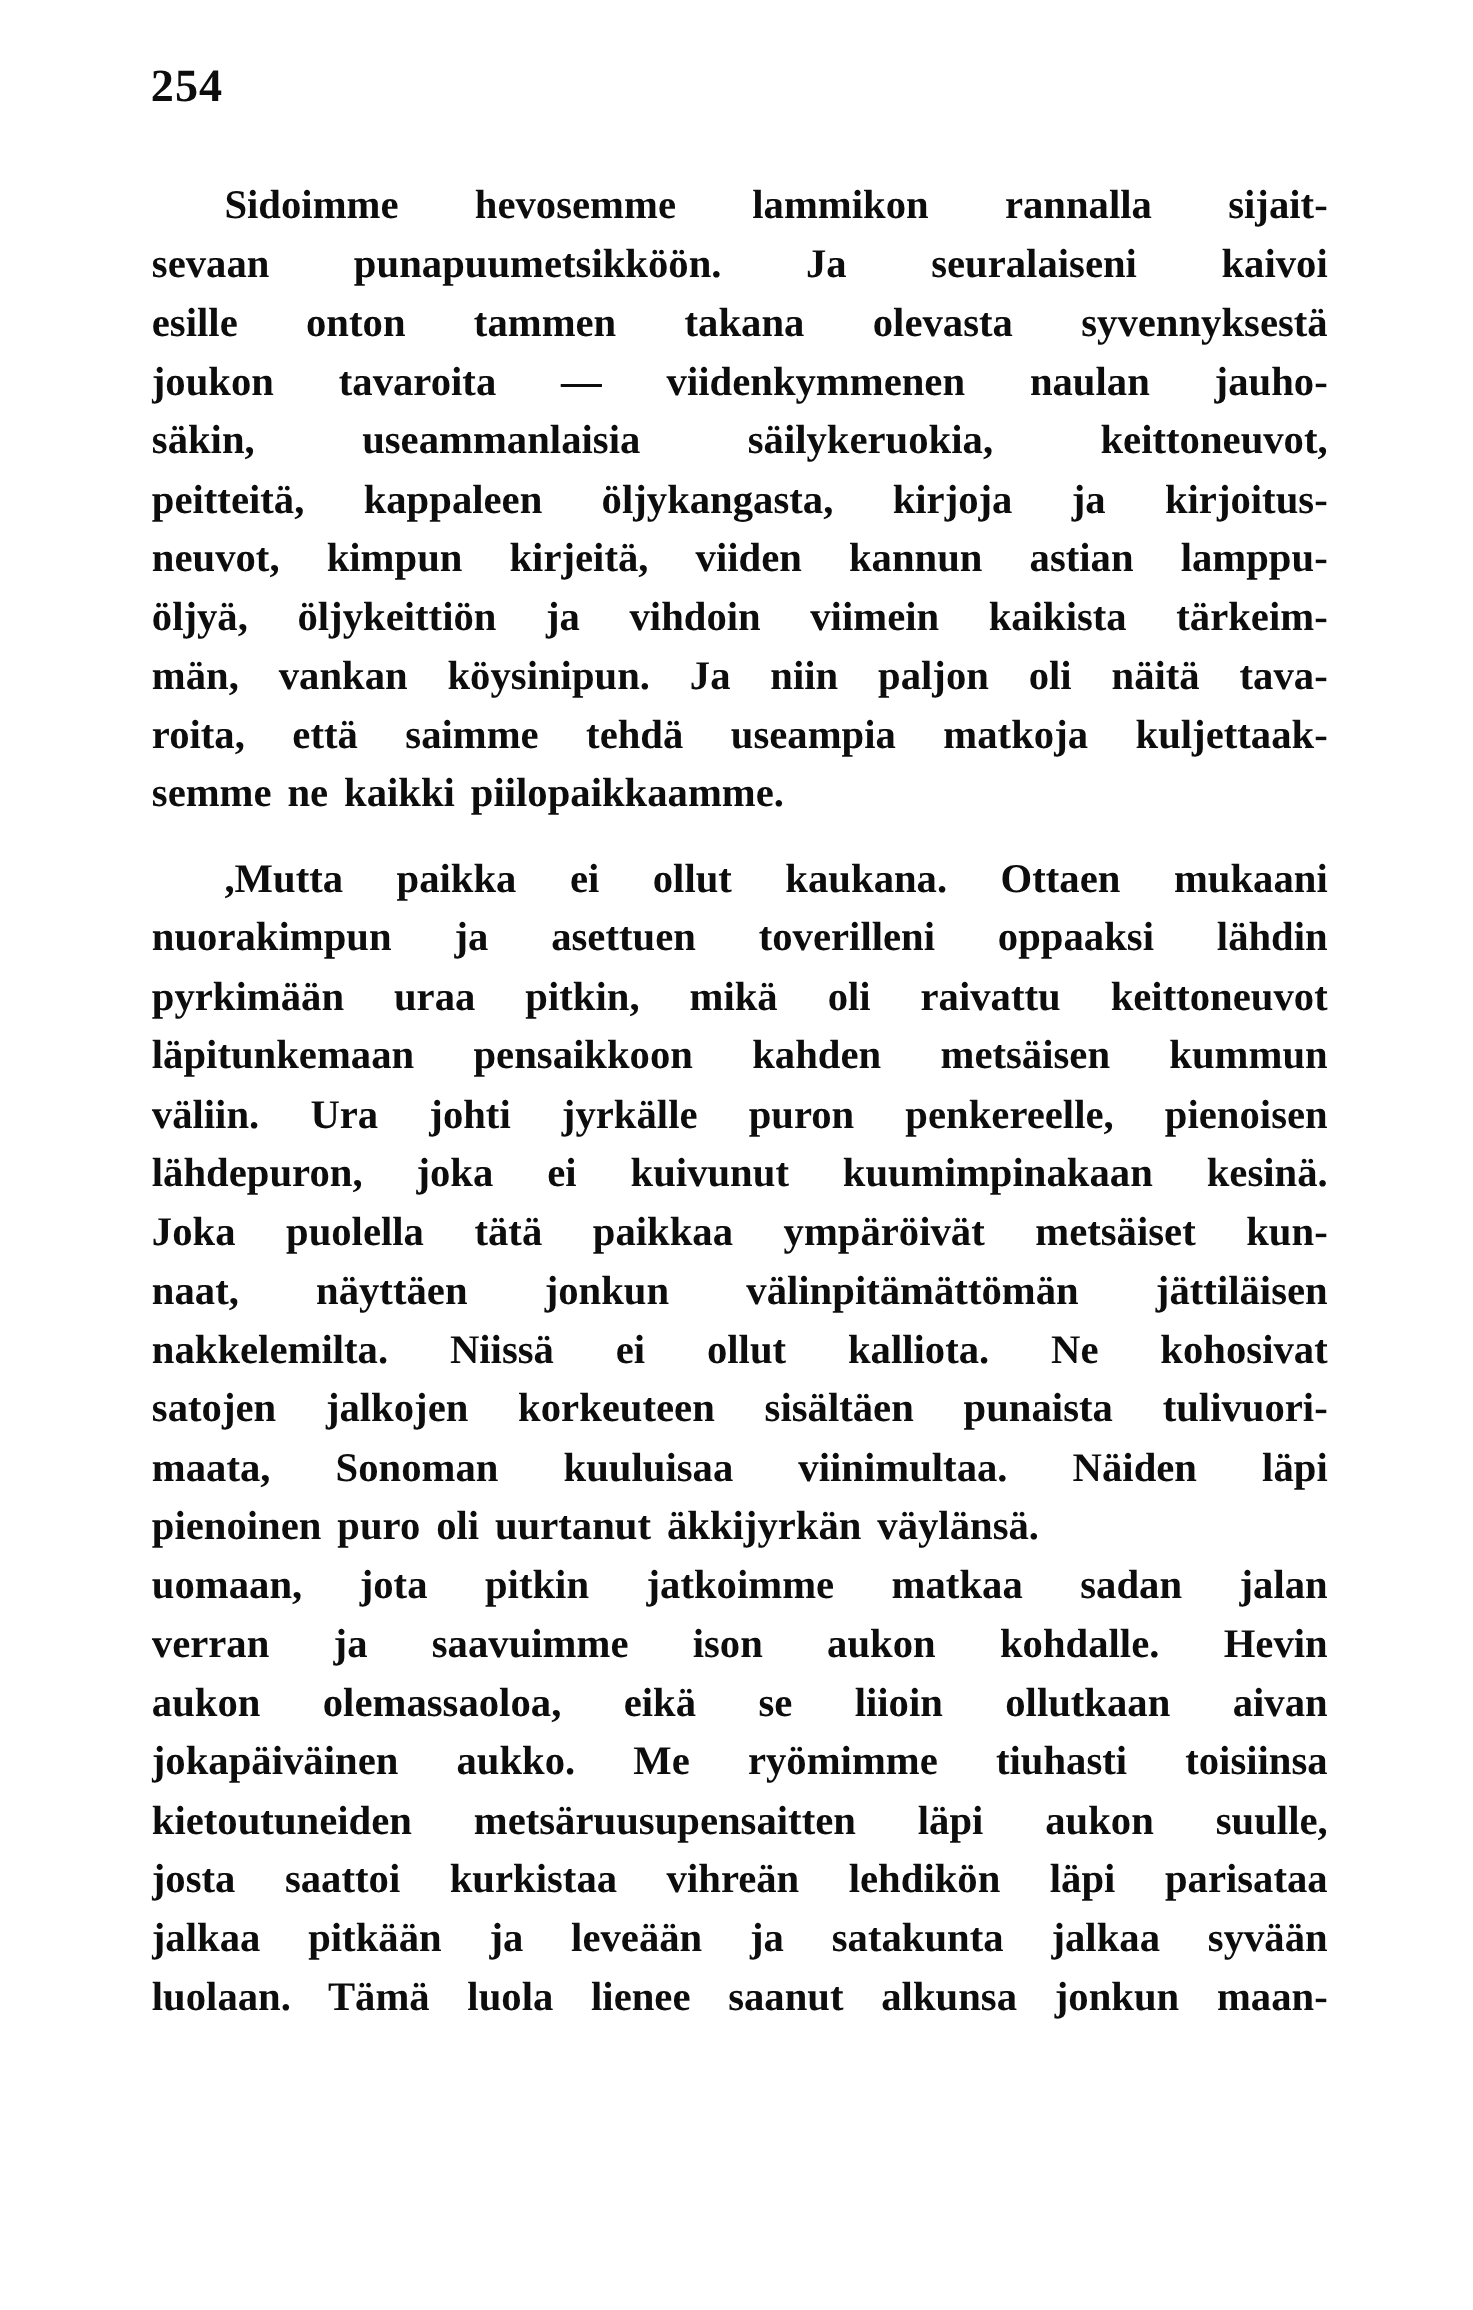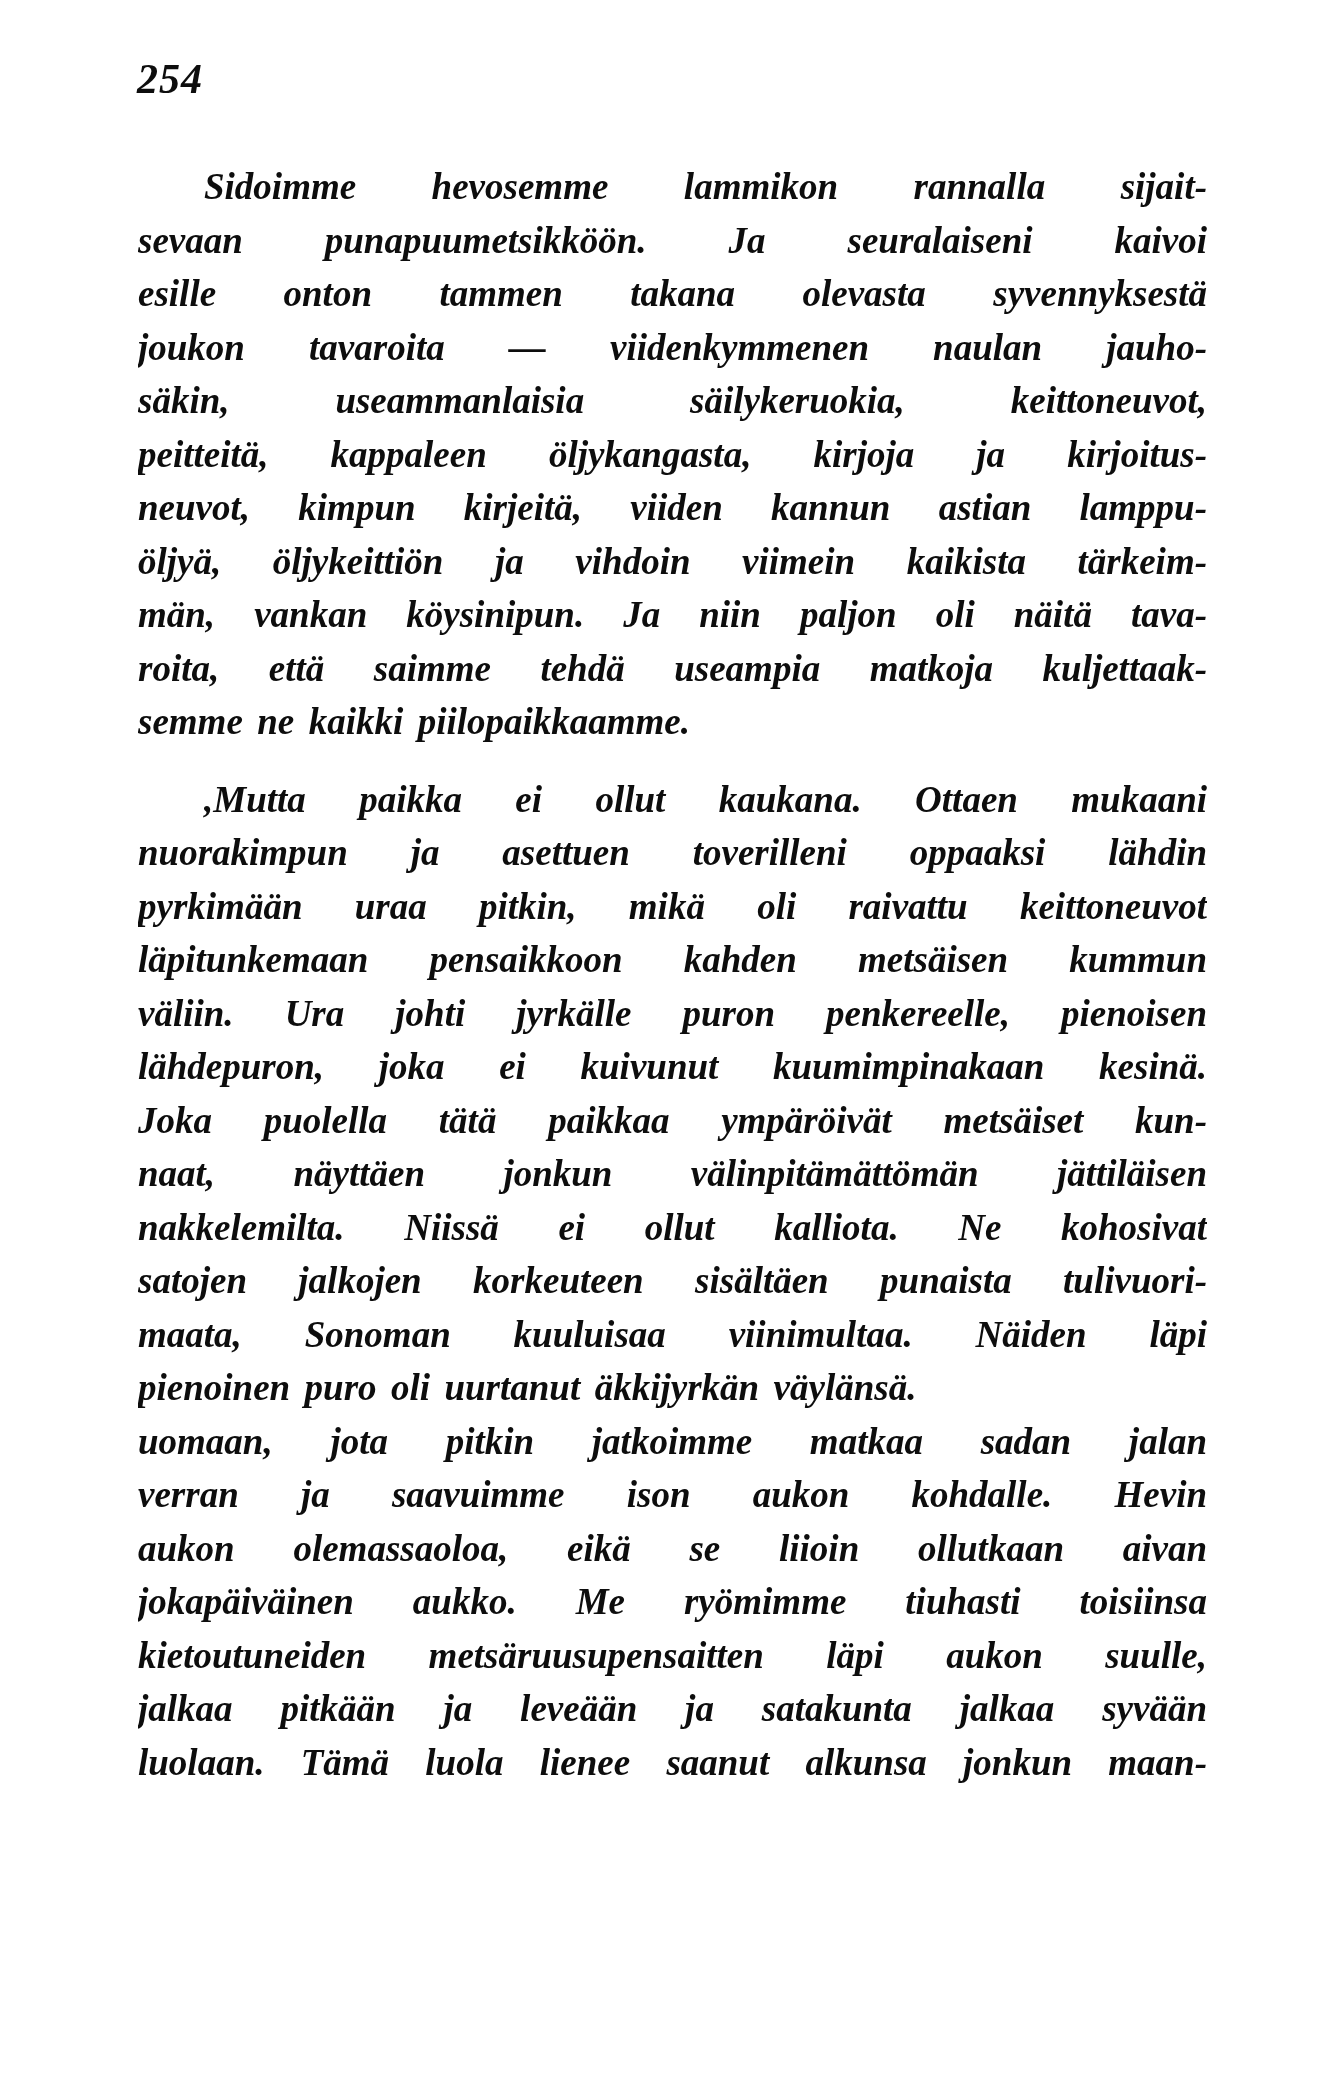--- a/index.html
+++ b/index.html
@@ -1,15 +1,15 @@
 <!DOCTYPE html>
 <html><head>
 <meta charset="utf-8">
 <style>
-  * { margin: 0; padding: 0; box-sizing: border-box; font-style: italic; }
+  * { margin: 0; padding: 0; box-sizing: border-box; }
   html, body { width: 1339px; height: 2100px; }
   body {
     background: #ffffff;
     position: relative;
     font-family: "Liberation Serif", "DejaVu Serif", serif;
     color: #0d0d0d;
   }
   .scan-page {
     position: absolute;
     inset: 0;
@@ -89,18 +89,19 @@
       <div class="line">maata, Sonoman kuuluisaa viinimultaa. Näiden läpi</div>
       <div class="line short">pienoinen puro oli uurtanut äkkijyrkän väylänsä.</div>
     </div>
 
     <div class="para">
       <div class="line">uomaan, jota pitkin jatkoimme matkaa sadan jalan</div>
       <div class="line">verran ja saavuimme ison aukon kohdalle. Hevin</div>
       <div class="line">aukon olemassaoloa, eikä se liioin ollutkaan aivan</div>
       <div class="line">jokapäiväinen aukko. Me ryömimme tiuhasti toisiinsa</div>
       <div class="line">kietoutuneiden metsäruusupensaitten läpi aukon suulle,</div>
+      <div class="line">josta saattoi kurkistaa vihreän lehdikön läpi parisataa</div>
       <div class="line">jalkaa pitkään ja leveään ja satakunta jalkaa syvään</div>
       <div class="line">luolaan. Tämä luola lienee saanut alkunsa jonkun maan-</div>
     </div>
 
   </div>
 </div>
 
 </body></html>

